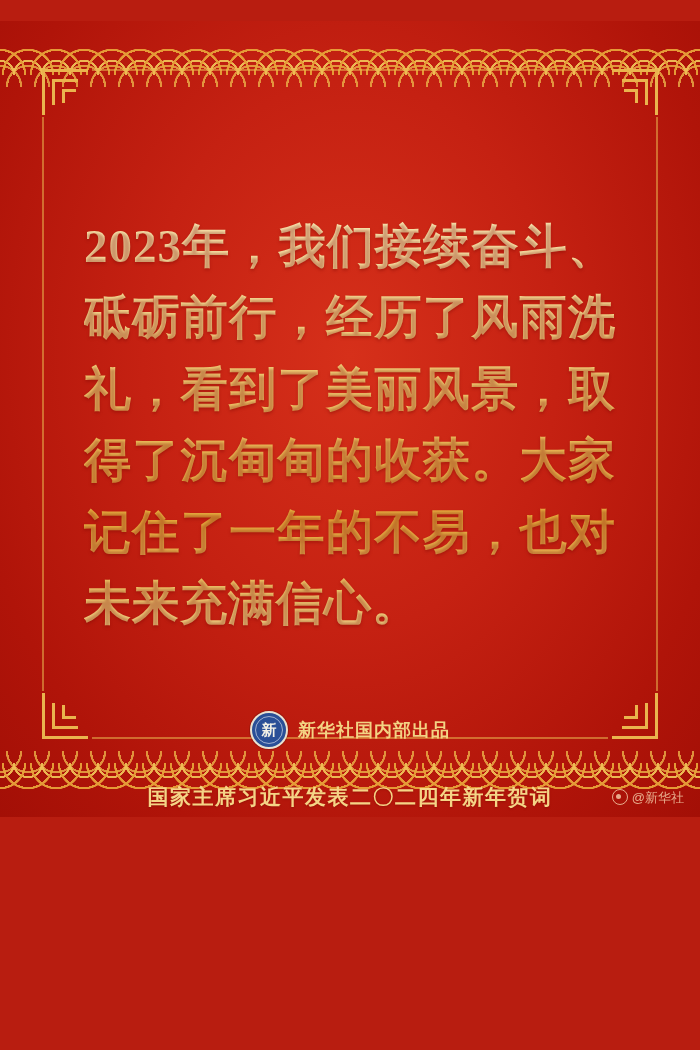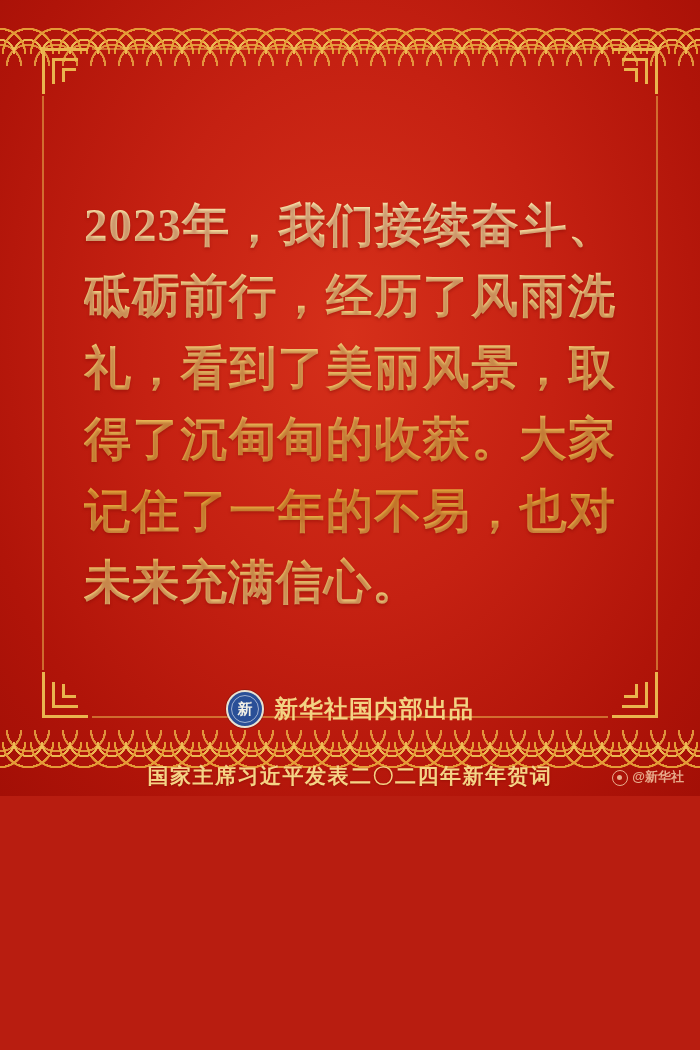--- a/index.html
+++ b/index.html
@@ -14,20 +14,21 @@
     font-family: "Liberation Serif", "DejaVu Serif", serif;
   }
 
   .poster {
     position: relative;
     width: 700px;
     height: 796px;
     background:
       radial-gradient(ellipse at 50% 42%, #d6301a 0%, #c52112 42%, #b01409 78%, #a30f06 100%);
     overflow: hidden;
+    margin-top: 21px;
   }
 
   
   .cloud-band {
     position: absolute;
     left: 0;
     width: 700px;
     height: 54px;
     background-repeat: repeat;
     background-size: 56px 54px;
@@ -175,38 +176,37 @@
     line-height: 1;
   }
   .logo .ring {
     position: absolute;
     inset: 3px;
     border: 1px solid rgba(255,255,255,0.55);
     border-radius: 50%;
   }
   .footer-text {
     font-family: Liberation Mono, monospace;
-    font-size: 24px;
+    font-size: 18px;
     font-weight: 700;
     color: #f3d383;
     letter-spacing: 1px;
   }
 
   
   .watermark {
     position: absolute;
     right: 16px;
     bottom: 10px;
     display: flex;
-    align-items: flex-end;
+    align-items: flex-start;
     gap: 4px;
     font-family: "Liberation Sans", "DejaVu Sans", sans-serif;
     font-size: 13px;
     color: rgba(255,230,190,0.72);
-    font-weight: bold;
   }
   .watermark .weibo-eye {
     width: 14px;
     height: 14px;
     border-radius: 50%;
     border: 1.5px solid rgba(255,230,190,0.72);
     position: relative;
   }
   .watermark .weibo-eye::after {
     content: "";

